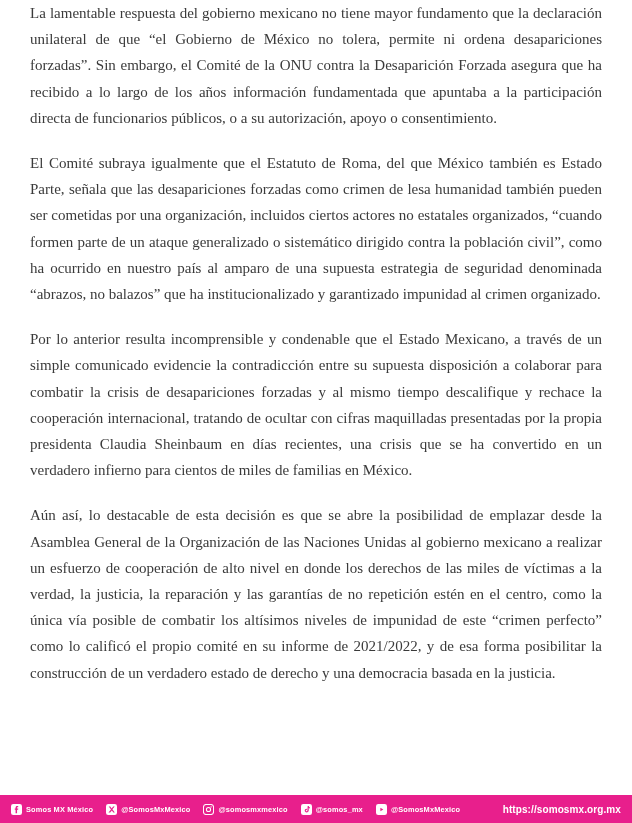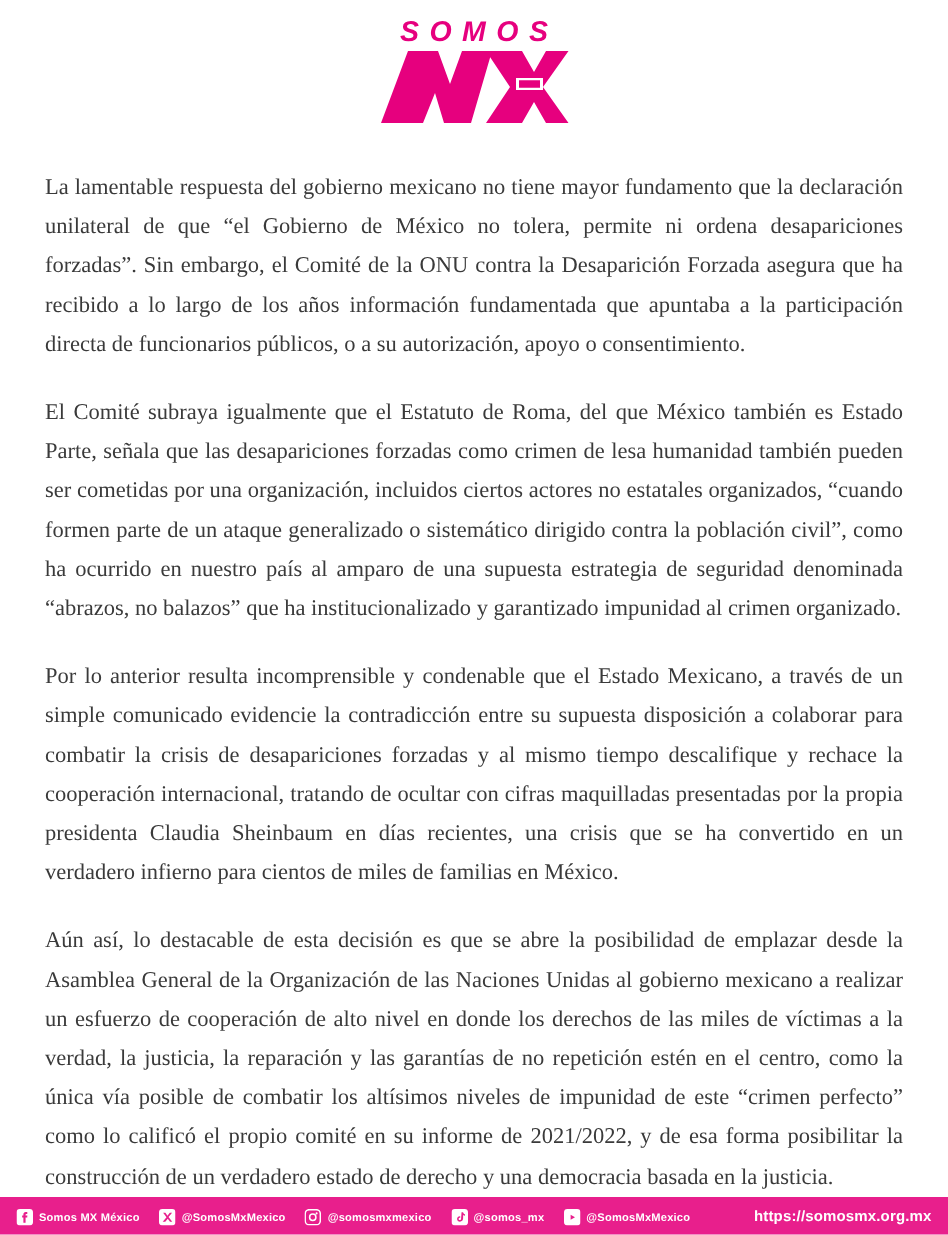--- a/index.html
+++ b/index.html
@@ -123,38 +123,20 @@
     letter-spacing: 0.1px;
     white-space: nowrap;
     font-family: "Liberation Sans", sans-serif;
   }
 </style>
 </head>
 <body>
 
 <div class="page">
 
-  <div class="header">
-    <div class="logo-block">
-      <div class="logo-somos">SOMOS</div>
-      <div class="logo-mx-wrap">
-        <svg width="128" height="52" viewBox="0 0 128 52" aria-hidden="true">
-          <g fill="#E6007E">
-
-            <path d="M2 50 L20 2 L40 2 L48 24 L56 2 L76 2 L62 50 L44 50 L38 30 L30 50 Z"></path>
-
-            <path d="M72 2 L96 2 L104 16 L112 2 L127 2 L110 26 L127 50 L112 50 L104 36 L96 50 L72 50 L88 26 Z"></path>
-
-            <path d="M92 20 L110 20 L110 28 L92 28 Z" fill="#ffffff"></path>
-            <path d="M94 21.5 L108 21.5 L108 26.5 L94 26.5 Z" fill="#E6007E"></path>
-          </g>
-        </svg>
-      </div>
-    </div>
-  </div>
 
   <div class="content">
     <p class="para">La lamentable respuesta del gobierno mexicano no tiene mayor fundamento que la declaración unilateral de que “el Gobierno de México no tolera, permite ni ordena desapariciones forzadas”. Sin embargo, el Comité de la ONU contra la Desaparición Forzada asegura que ha recibido a lo largo de los años información fundamentada que apuntaba a la participación directa de funcionarios públicos, o a su autorización, apoyo o consentimiento.</p>
     <p class="para">El Comité subraya igualmente que el Estatuto de Roma, del que México también es Estado Parte, señala que las desapariciones forzadas como crimen de lesa humanidad también pueden ser cometidas por una organización, incluidos ciertos actores no estatales organizados, “cuando formen parte de un ataque generalizado o sistemático dirigido contra la población civil”, como ha  ocurrido en nuestro país al amparo de una supuesta estrategia de seguridad denominada “abrazos, no balazos” que ha institucionalizado y garantizado impunidad al crimen organizado.</p>
     <p class="para">Por lo anterior resulta incomprensible y condenable que el Estado Mexicano, a través de un simple comunicado evidencie la contradicción entre su supuesta disposición a colaborar para combatir la crisis de desapariciones forzadas y al mismo tiempo descalifique y rechace la cooperación internacional, tratando de ocultar con cifras maquilladas presentadas por la propia presidenta Claudia Sheinbaum en días recientes, una crisis que se ha convertido en un verdadero infierno para cientos de miles de familias en México.</p>
     <p class="para">Aún así, lo destacable de esta decisión es que se abre la posibilidad de emplazar desde la Asamblea General de la Organización de las Naciones Unidas al gobierno mexicano a realizar un esfuerzo de cooperación de alto nivel en donde los derechos de las miles de víctimas a la verdad, la justicia, la reparación y las garantías de no repetición estén en el centro, como la única vía posible de combatir los altísimos niveles de impunidad de este “crimen perfecto” como lo calificó el propio comité en su informe de 2021/2022, y de esa forma posibilitar la construcción de un verdadero estado de derecho y una democracia basada en la justicia.</p>
   </div>
 
   <div class="footer-bar">
     <div class="socials">

